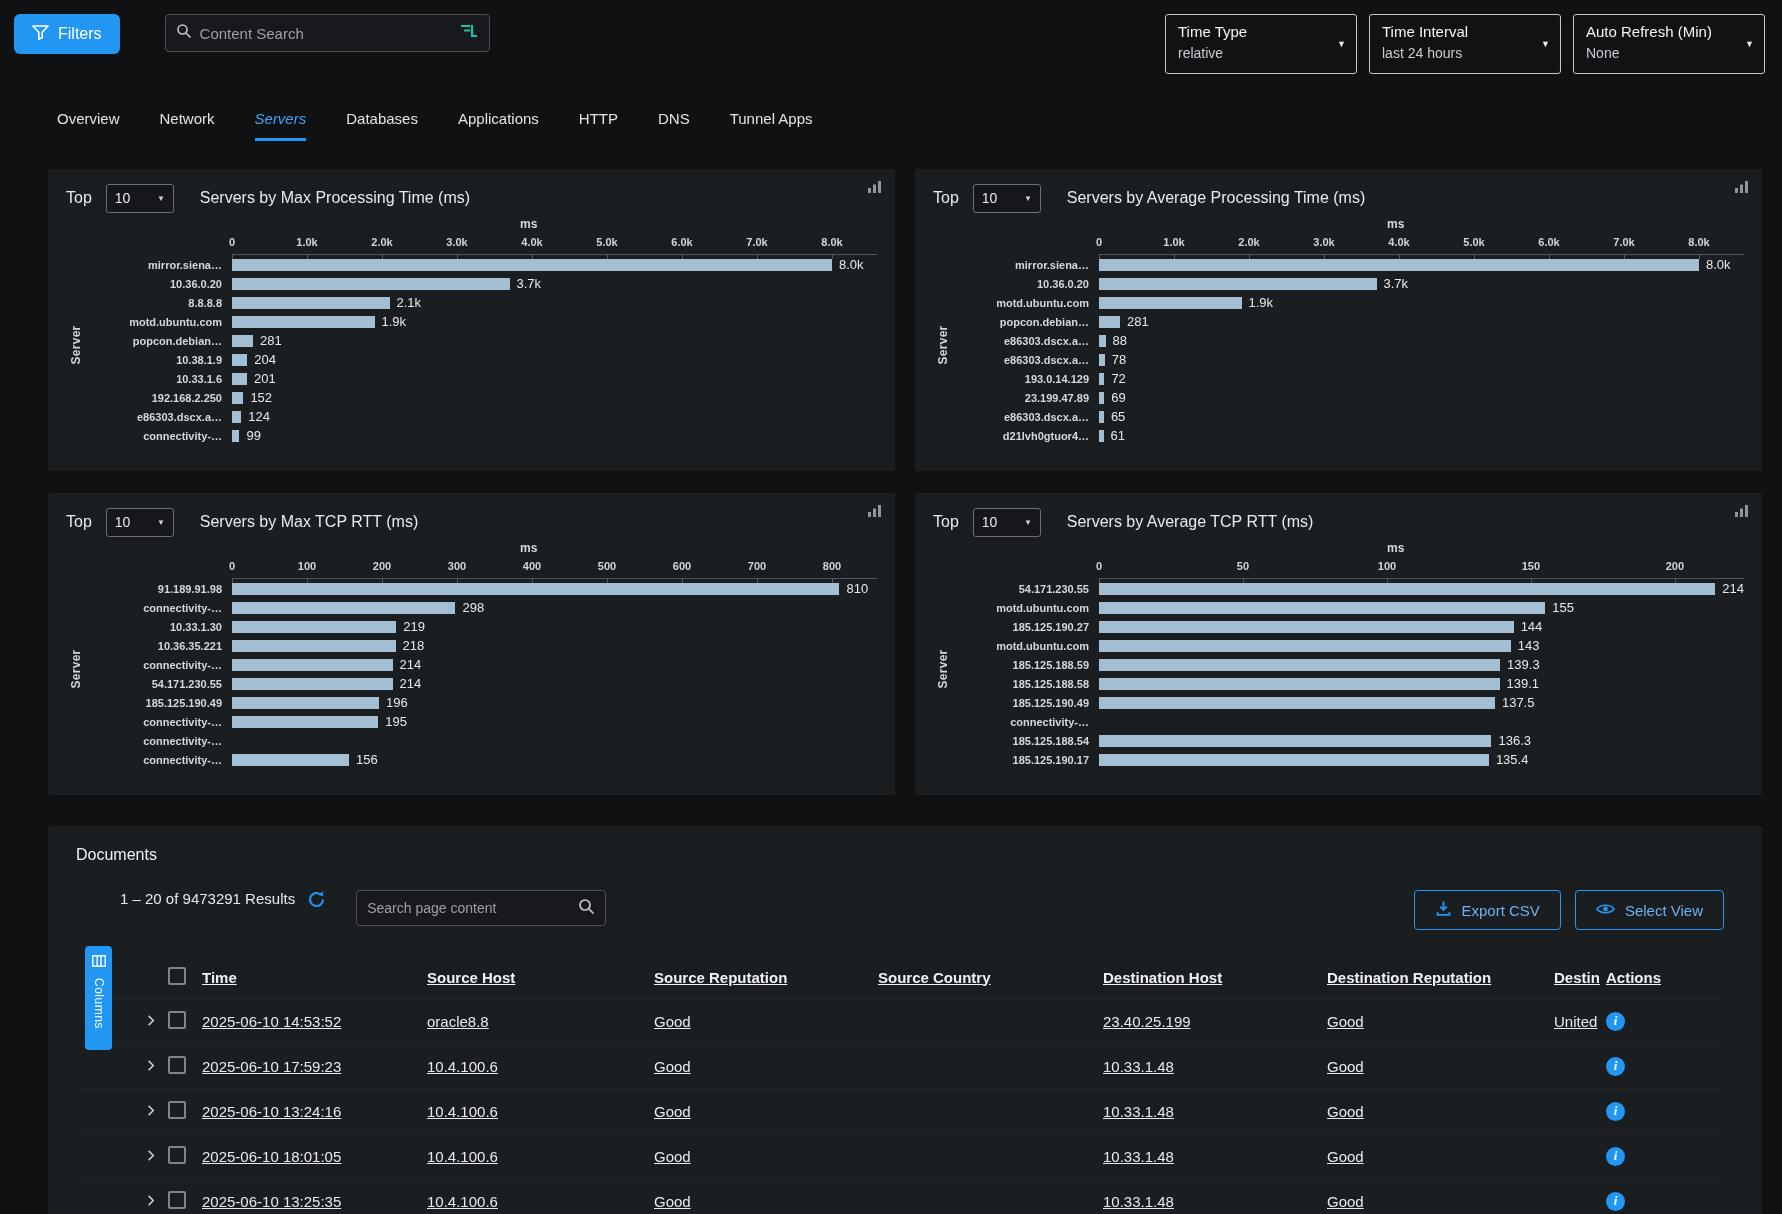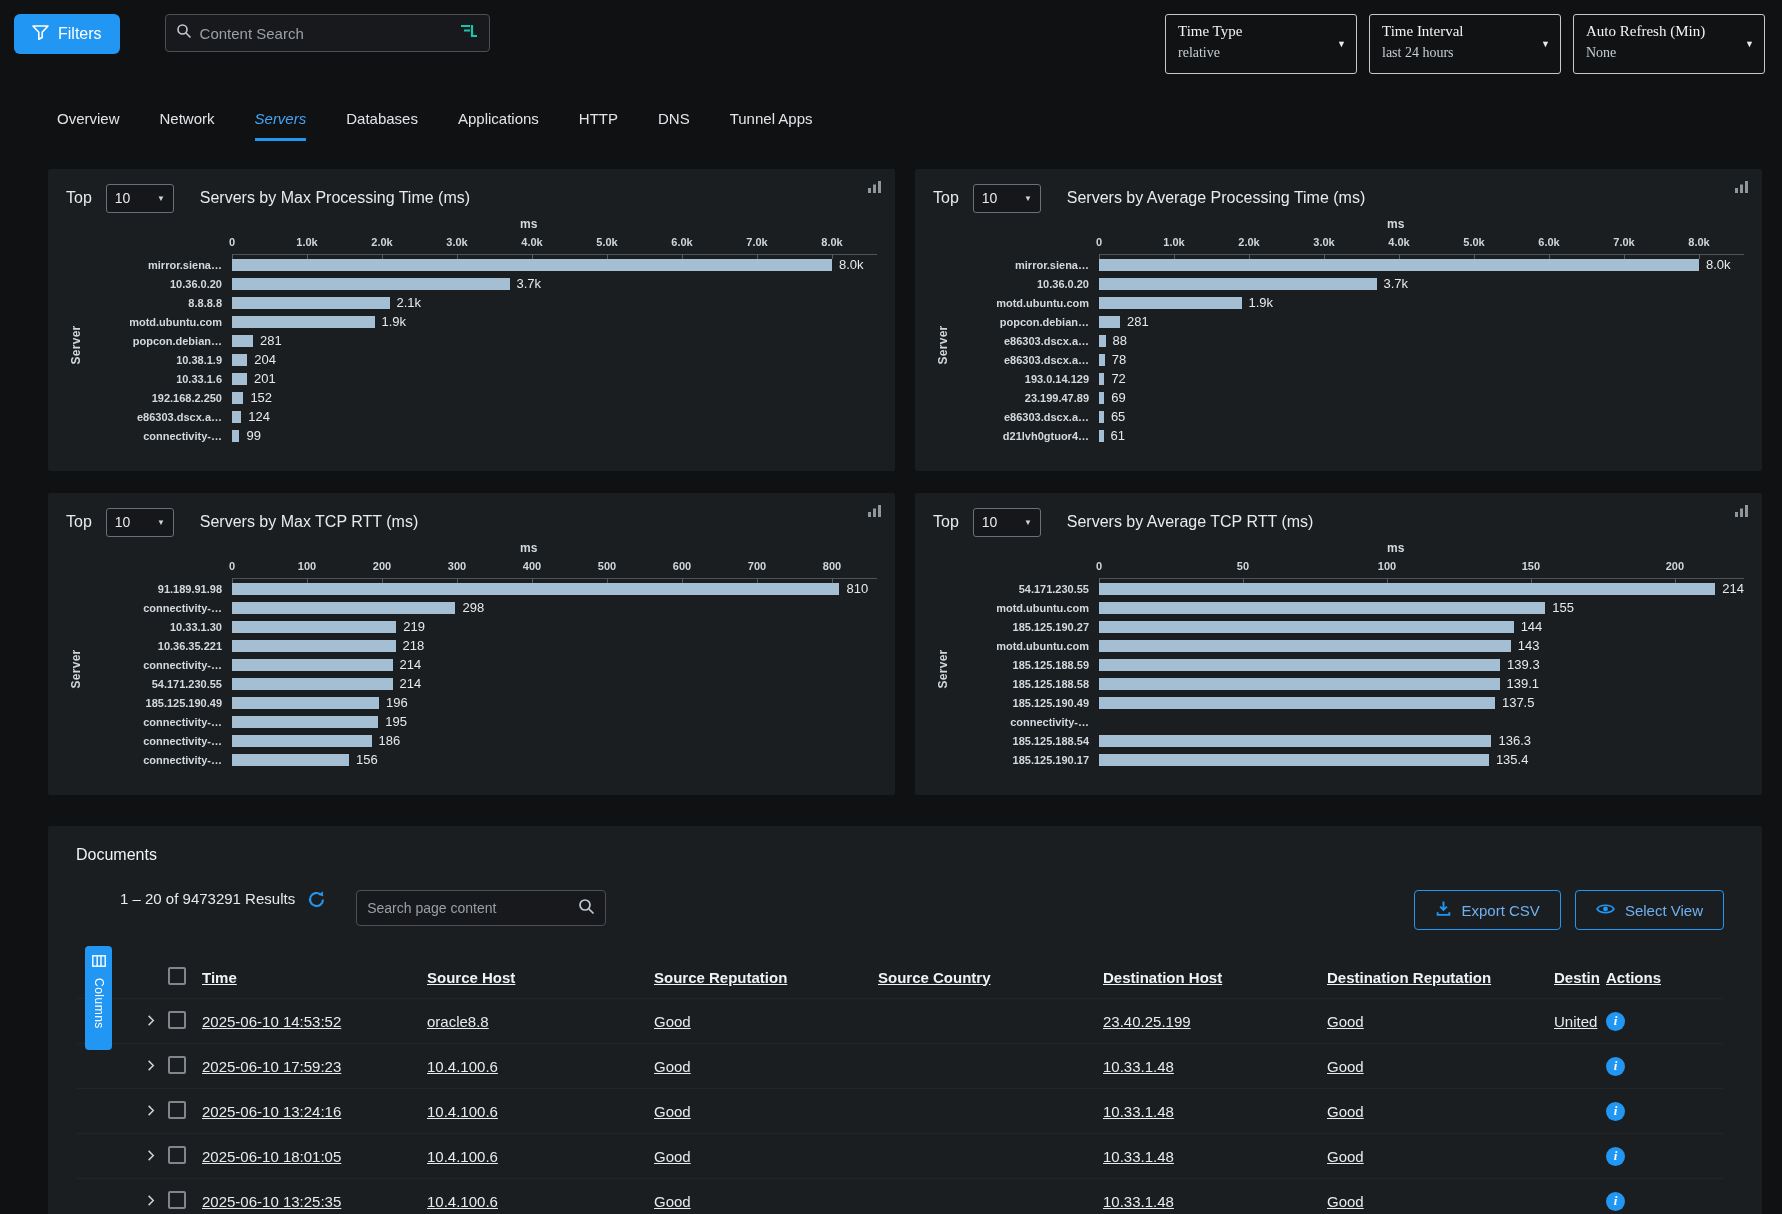--- a/index.html
+++ b/index.html
@@ -19,21 +19,21 @@
   }
   .content-search {
     display: flex; align-items: center; gap: 8px; margin-left: 45px; width: 325px; height: 38px;
     background: #17191c; border: 1px solid #4a5056; border-radius: 4px; padding: 0 10px;
   }
   .content-search input {
     flex: 1; background: transparent; border: none; outline: none; color: #e8eaed;
     font-size: 15px; font-family: inherit; min-width: 0;
   }
   .content-search input::placeholder { color: #9aa0a6; }
-  .dd-group { margin-left: auto; display: flex; gap: 12px; font-family: Liberation Serif, serif; }
+  .dd-group { margin-left: auto; display: flex; gap: 12px; }
   .dd {
     position: relative; width: 192px; height: 60px; border: 1px solid #c3c9cf; border-radius: 3px;
     padding: 8px 28px 8px 12px; background: #101214;
   }
   .dd-label { font-size: 15px; color: #f2f4f6; }
   .dd-value { font-size: 14px; color: #c8ced4; margin-top: 5px; }
   .dd-caret { position: absolute; right: 10px; top: 50%; transform: translateY(-50%); font-size: 9px; color: #e8eaed; }
 
   
   .tabs { display: flex; gap: 40px; margin-top: 36px; padding-left: 57px; }
@@ -520,24 +520,20 @@
             </div>
             <div class="crow bar-row">
               <div class="lbl-cell">connectivity-…</div>
               <div class="track">
                 <div class="bar" style="width:22.674418604651162%"></div>
                 <span class="val">195</span>
               </div>
             </div>
             <div class="crow bar-row">
               <div class="lbl-cell">connectivity-…</div>
-              <div class="track">
-                <div class="bar" style="width:21.627906976744185%"></div>
-                <span class="val">186</span>
-              </div>
             </div>
             <div class="crow bar-row">
               <div class="lbl-cell">connectivity-…</div>
               <div class="track">
                 <div class="bar" style="width:18.13953488372093%"></div>
                 <span class="val">156</span>
               </div>
             </div>
           </div>
       </div>

